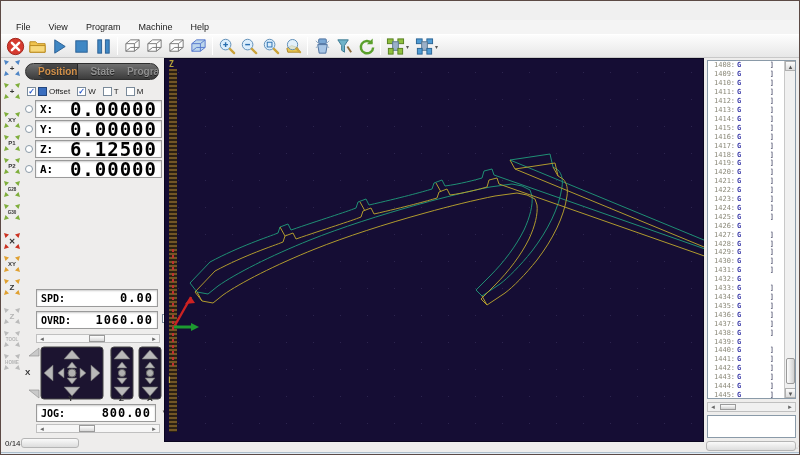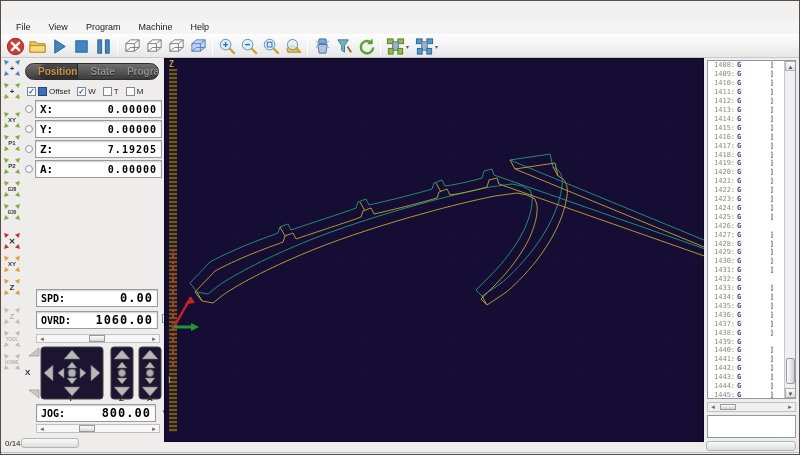--- a/index.html
+++ b/index.html
@@ -39,21 +39,21 @@
   .tab.active { background:linear-gradient(#4a4a4a,#2d2d2d); color:#d2904a; border-right:1px solid #262626; border-radius:9px 0 0 9px; }
   .flags { position:absolute; left:6px; top:27px; width:134px; height:13px; display:flex; align-items:center; font-size:8px; color:#222; }
   .cb { width:9px; height:9px; background:#fff; border:1px solid #7a8a9a; font-size:8px; line-height:8px; text-align:center; color:#2255cc; font-weight:bold; margin-right:2px; }
   .swatch { width:9px; height:9px; background:#3a6ebf; border:1px solid #24477e; margin-right:2px; }
   .flbl { margin-right:7px; }
   .axes { position:absolute; left:2px; top:41px; width:139px; }
   .axrow { display:flex; align-items:center; height:20px; }
   .radio { width:8px; height:8px; border-radius:50%; background:#fff; border:1px solid #8a9aa8; margin:0 2px; }
   .axfield { flex:1; height:18px; background:#fff; border:1px solid #9a9a9a; box-shadow:inset 0 1px 2px #ccc; display:flex; align-items:center; font-family:"DejaVu Sans Mono",monospace; font-weight:bold; }
   .axlabel { font-size:11px; padding-left:4px; }
-  .axval { margin-left:auto; font-size:10px; padding-right:4px; letter-spacing:1px; }
+  .axval { margin-left:auto; font-size:19px; padding-right:4px; letter-spacing:1px; }
   .spdrow { position:absolute; left:15px; width:122px; height:18px; background:#fff; border:1px solid #9a9a9a; box-shadow:inset 0 1px 2px #ccc; display:flex; align-items:center; font-family:"DejaVu Sans Mono",monospace; font-weight:bold; }
   .spdrow .axlabel { font-size:10px; }
   .ovcb { position:absolute; left:141px; top:256px; }
   .slider { position:absolute; height:9px; background:#f6f6f6; border:1px solid #c0c0c0; }
   .slarrow { position:absolute; top:1px; font-size:6px; color:#666; line-height:7px; }
   .sthumb { position:absolute; top:0; width:16px; height:7px; background:linear-gradient(#fdfdfd,#d8d8d8); border:1px solid #9a9a9a; }
   .joglabel { position:absolute; font-size:8px; font-weight:bold; color:#333; }
   .jogrow { position:absolute; left:15px; top:346px; }
   .dd { position:absolute; left:140px; top:350px; font-size:8px; color:#555; }
 
@@ -382,21 +382,21 @@
           <span class="radio"></span>
           <span class="axfield">
             <span class="axlabel">Y:</span>
             <span class="axval">0.00000</span>
           </span>
         </div>
         <div class="axrow">
           <span class="radio"></span>
           <span class="axfield">
             <span class="axlabel">Z:</span>
-            <span class="axval">7.19205</span>
+            <span class="axval">6.12500</span>
           </span>
         </div>
         <div class="axrow">
           <span class="radio"></span>
           <span class="axfield">
             <span class="axlabel">A:</span>
             <span class="axval">0.00000</span>
           </span>
         </div>
       </div>

